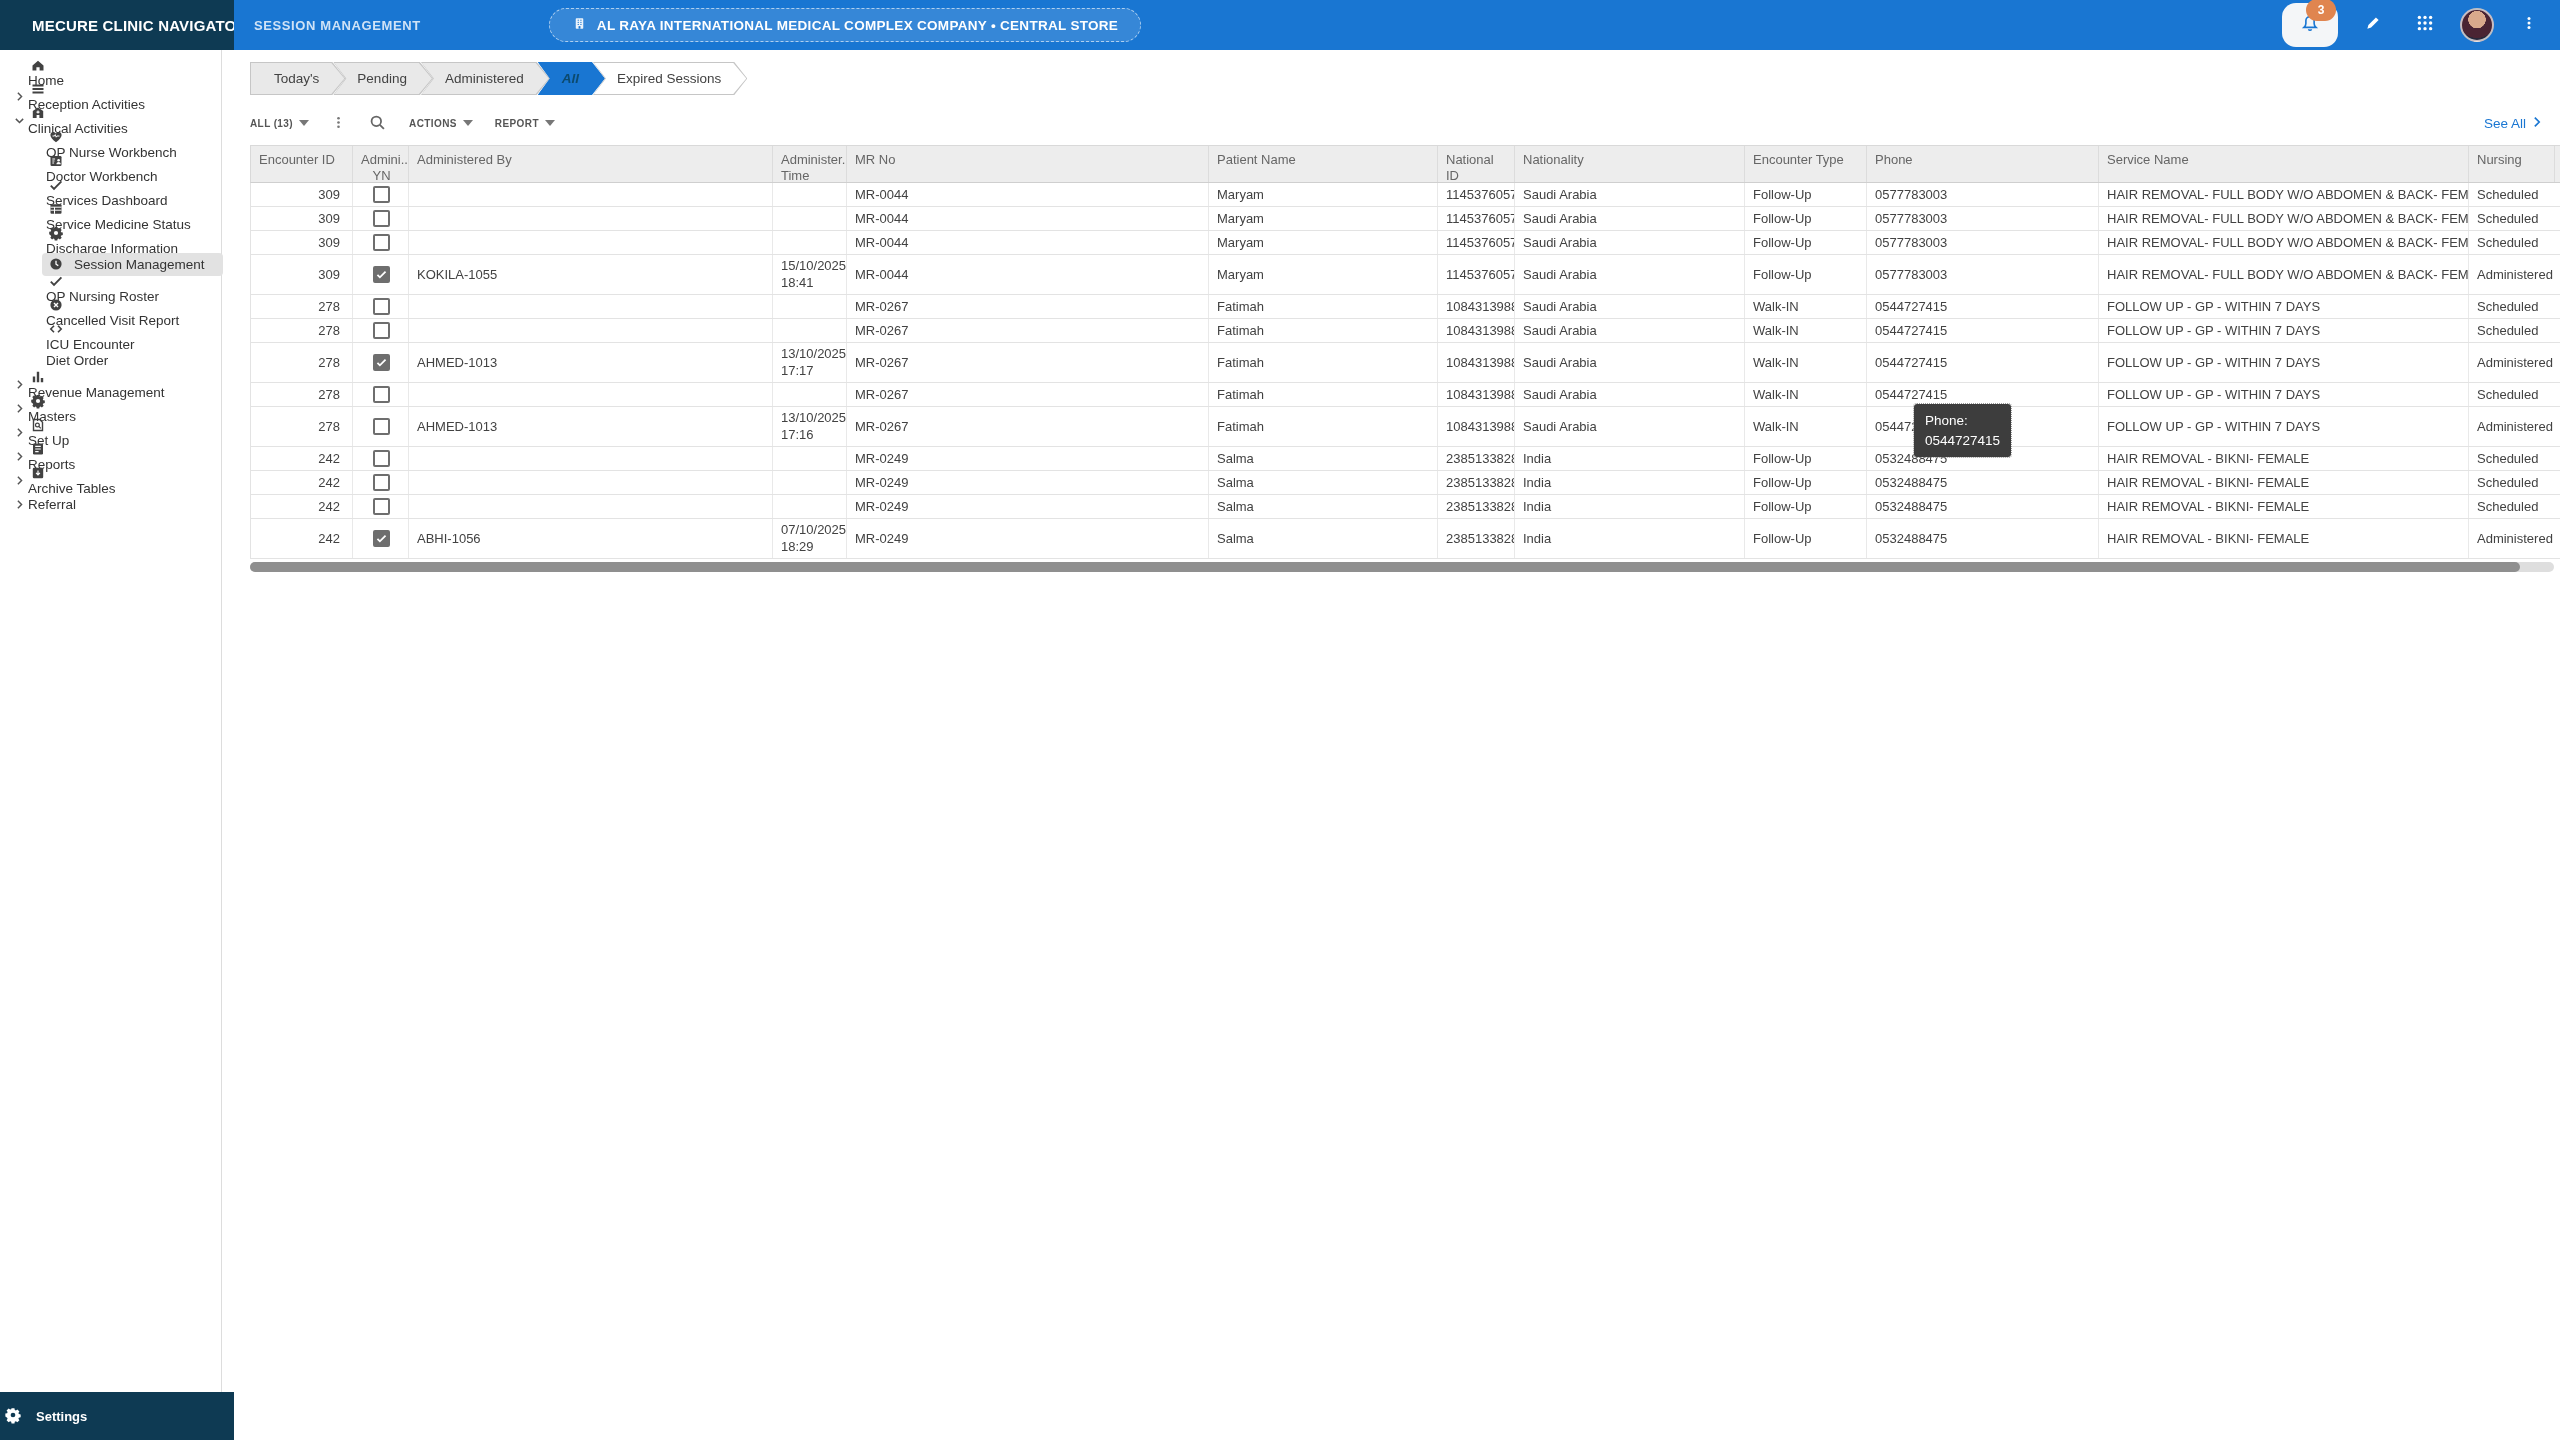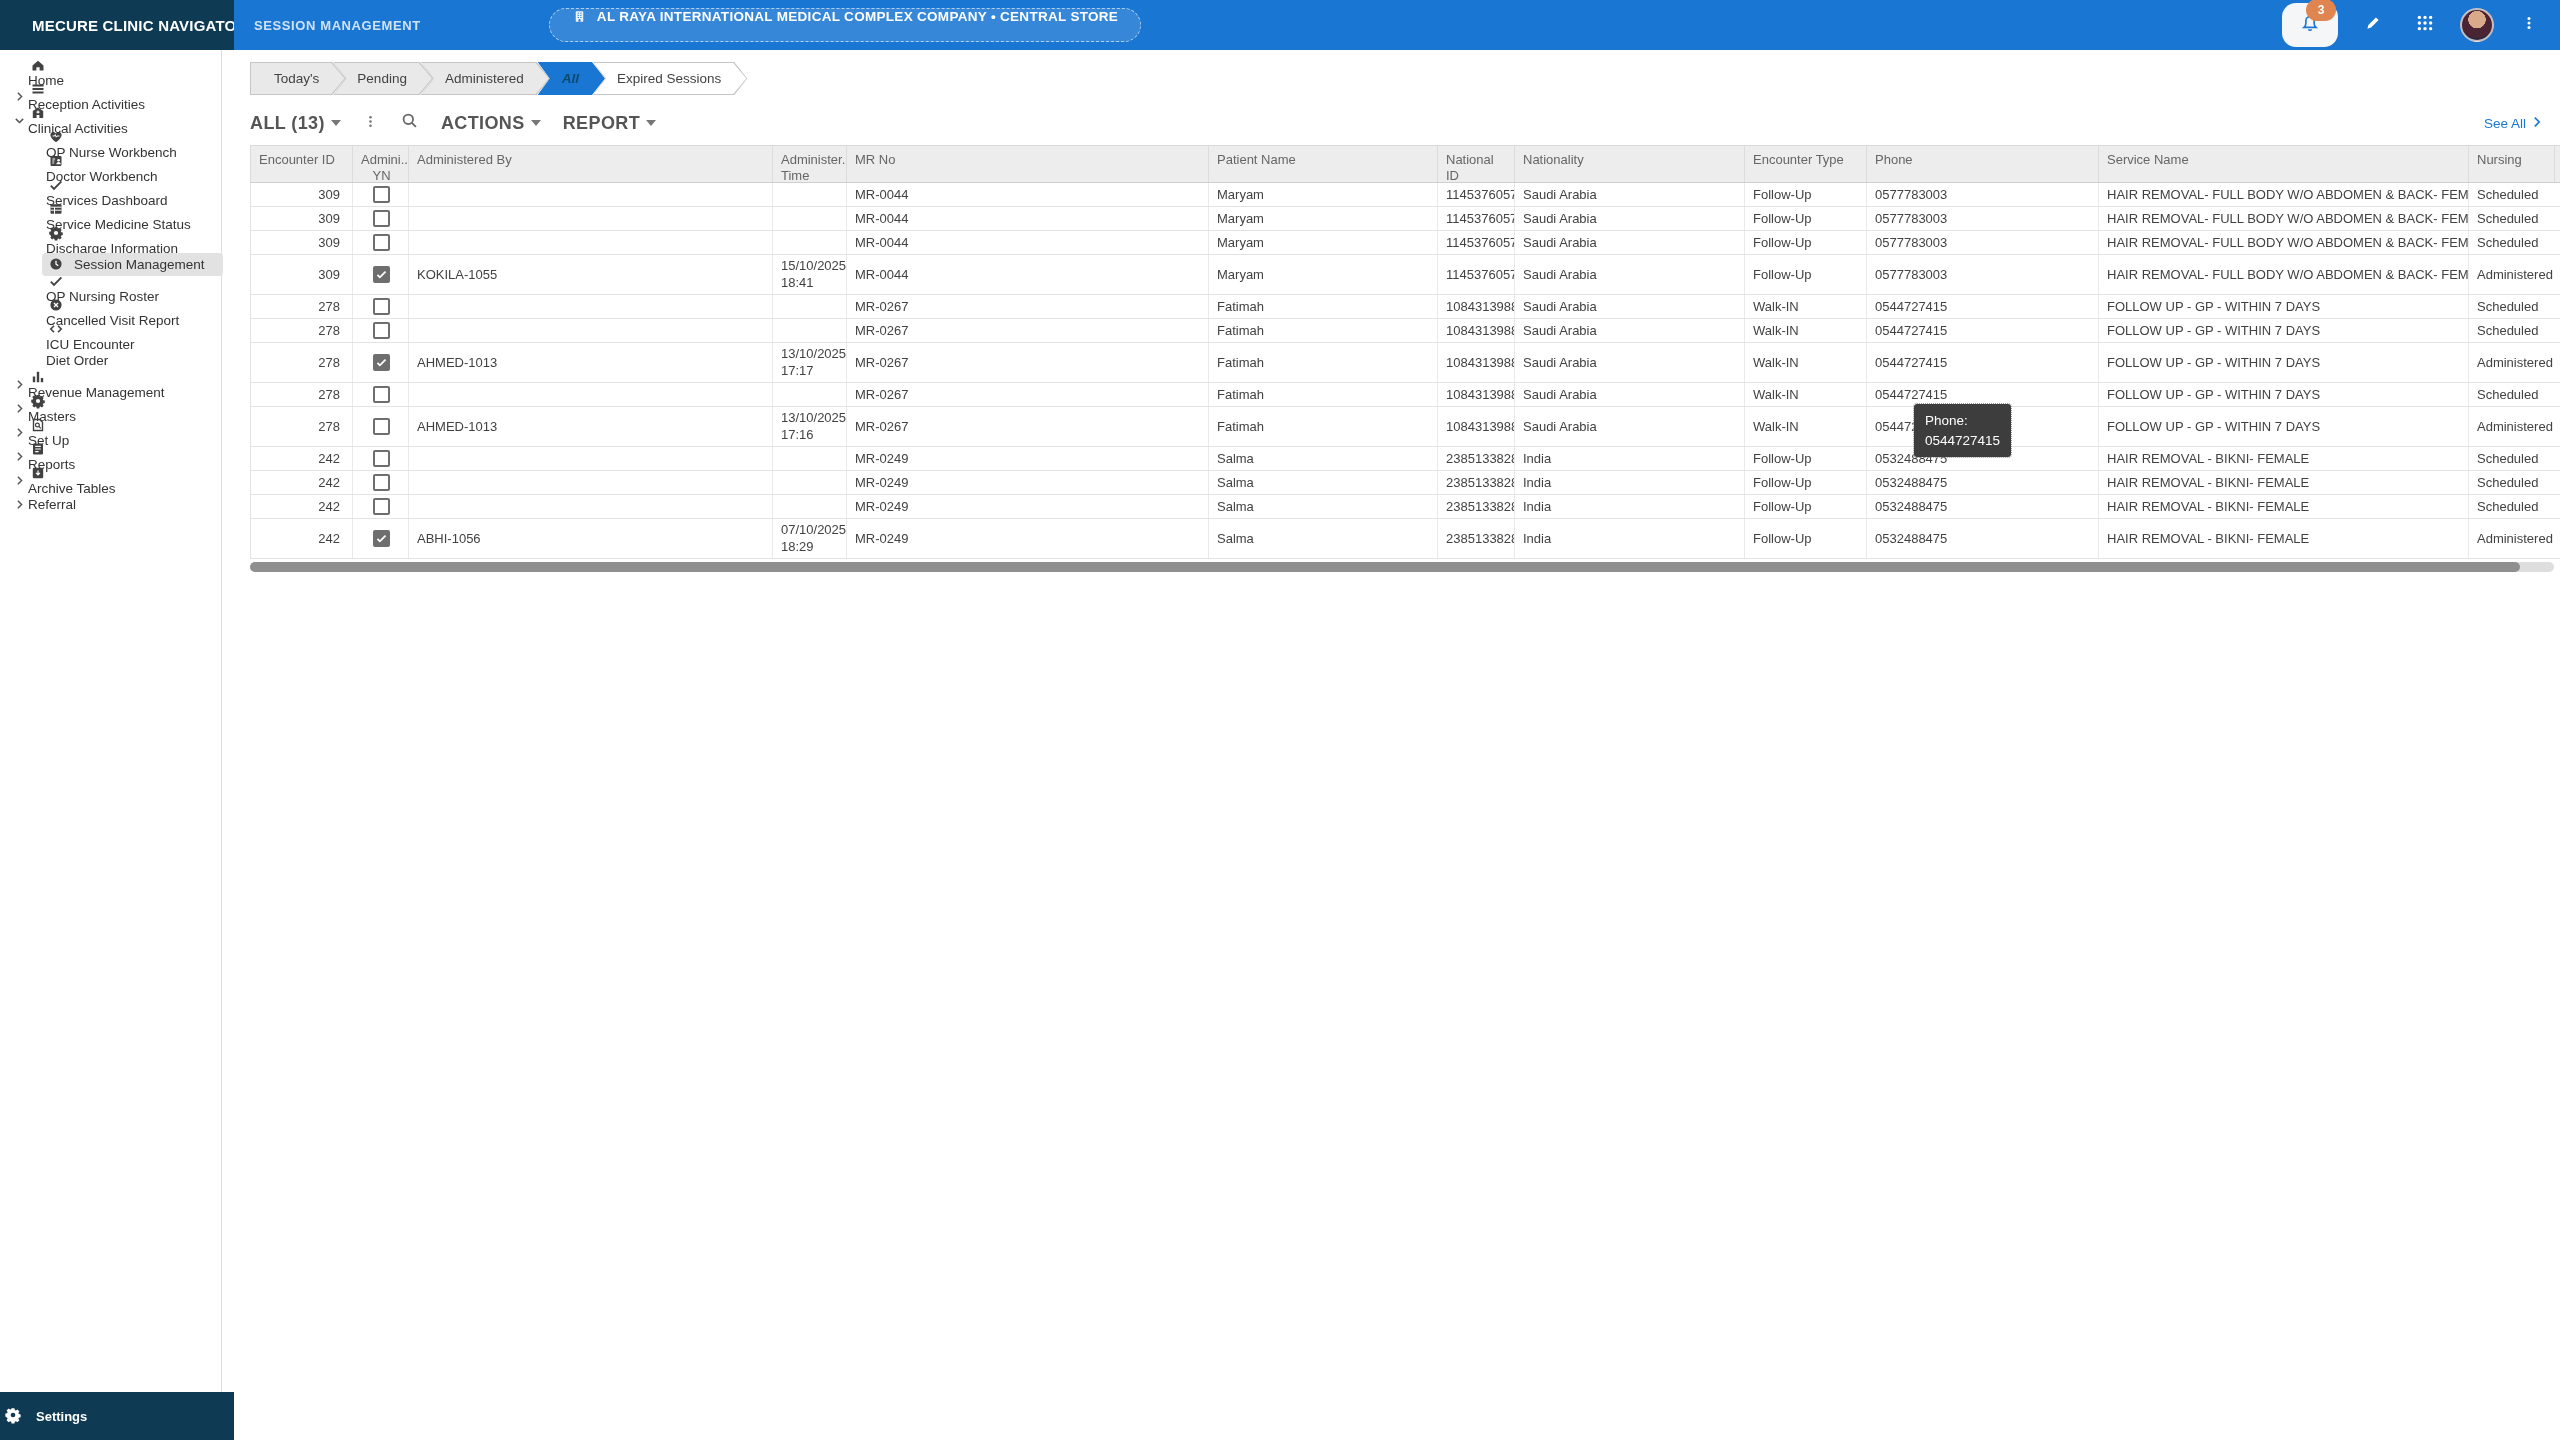--- a/index.html
+++ b/index.html
@@ -7,21 +7,21 @@
   body { position:relative; color:#424242; }
 
   
   .header { position:absolute; top:0; left:0; width:2560px; height:50px; display:flex; }
   .header-left { width:234px; height:50px; background:var(--navy,#0e3a53); display:flex; align-items:center; padding-left:16px; gap:16px; flex:none; }
   .hamburger { width:22px; height:16px; display:flex; flex-direction:column; justify-content:space-between; cursor:pointer; }
   .hamburger span { display:block; height:3px; background:#fff; border-radius:1px; }
   .brand { color:#fff; font-weight:700; font-size:15px; letter-spacing:0.2px; white-space:nowrap; }
   .header-right { flex:1; background:var(--header-blue,#1976d2); display:flex; align-items:center; padding:0 14px 0 20px; gap:18px; }
   .page-label { color:#cfe2f6; font-weight:700; font-size:13px; letter-spacing:0.6px; white-space:nowrap; }
-  .facility-pill { margin-left:110px; height:34px; display:flex; align-items:flex-start; gap:10px; padding:0 22px; border-radius:18px; border:1px dashed rgba(255,255,255,0.6); background:rgba(255,255,255,0.13); color:#fff; font-weight:700; font-size:13.5px; letter-spacing:0.3px; white-space:nowrap; cursor:pointer; }
+  .facility-pill { margin-left:110px; height:34px; display:flex; align-items:center; gap:10px; padding:0 22px; border-radius:18px; border:1px dashed rgba(255,255,255,0.6); background:rgba(255,255,255,0.13); color:#fff; font-weight:700; font-size:13.5px; letter-spacing:0.3px; white-space:nowrap; cursor:pointer; }
   .header-spacer { flex:1; }
   .bell-btn { width:56px; height:44px; background:#f4f6f8; border-radius:14px; position:relative; display:flex; align-items:center; justify-content:center; cursor:pointer; }
   .bell-badge { position:absolute; top:-4px; right:2px; min-width:30px; height:22px; background:var(--badge-orange,#e0854f); border-radius:12px; color:#fff; font-size:12px; font-weight:700; display:flex; align-items:center; justify-content:center; }
   .hdr-icon { width:34px; height:34px; display:flex; align-items:center; justify-content:center; cursor:pointer; }
   .avatar { width:34px; height:34px; border-radius:50%; border:2px solid rgba(255,255,255,0.7); background:radial-gradient(circle at 50% 32%, #d9a98c 0 34%, #4a2433 35% 72%, #27283a 73%); overflow:hidden; cursor:pointer; }
 
   
   .sidebar { position:absolute; top:50px; left:0; width:222px; height:1342px; background:#fff; border-right:1px solid #ddd; padding-top:10px; }
   .nav-item { display:flex; align-items:center; height:24px; padding-left:10px; font-size:13.5px; color:#333; cursor:pointer; white-space:nowrap; }
   .nav-item .chev { width:18px; flex:none; display:flex; align-items:center; justify-content:center; color:#555; }
@@ -43,21 +43,21 @@
   .tab .shape-b { background:#c6c6c6; }
   .tab .shape-f { inset:1px; background:#e9e9e9; }
   .tab.active .shape-b { background:#1976d2; }
   .tab.active .shape-f { background:var(--accent-blue,#1976d2); }
   .tab.white .shape-f { background:#fff; }
   .tab .t-lbl { position:relative; z-index:2; display:flex; align-items:center; justify-content:center; height:100%; padding:0 26px 0 24px; font-size:13.5px; color:#424242; }
   .tab.active .t-lbl { color:#0c4a6e; font-weight:700;font-style:italic; }
 
   
   .toolbar { position:absolute; top:55px; left:16px; right:16px; height:36px; display:flex; align-items:center; gap:22px; }
-  .tb-item { display:flex; align-items:center; gap:6px; font-size:18px; font-weight:700; letter-spacing:0.4px; color:#555; cursor:pointer; }
+  .tb-item { display:flex; align-items:center; gap:6px; font-size:10px; font-weight:700; letter-spacing:0.4px; color:#555; cursor:pointer; }
   .caret { width:0; height:0; border-left:5px solid transparent; border-right:5px solid transparent; border-top:6px solid #777; }
   .tb-sep { flex:1; }
   .see-all { color:var(--accent-blue,#1976d2); font-size:13.5px; display:flex; align-items:center; gap:4px; cursor:pointer; }
 
   
   .tablewrap { position:absolute; top:95px; left:16px; width:2524px; }
   .thead, .trow { display:grid; grid-template-columns:102px 56px 364px 74px 362px 229px 77px 230px 122px 232px 370px 86px; }
   .thead { background:#ededed; height:38px; border:1px solid #d9d9d9; border-bottom:1px solid #cfcfcf; position:relative; }
   .th { font-size:13px; color:#666; padding:6px 6px 0 8px; border-right:1px solid #dcdcdc; line-height:1.25; overflow:hidden; }
   .th:last-child { border-right:none; }

